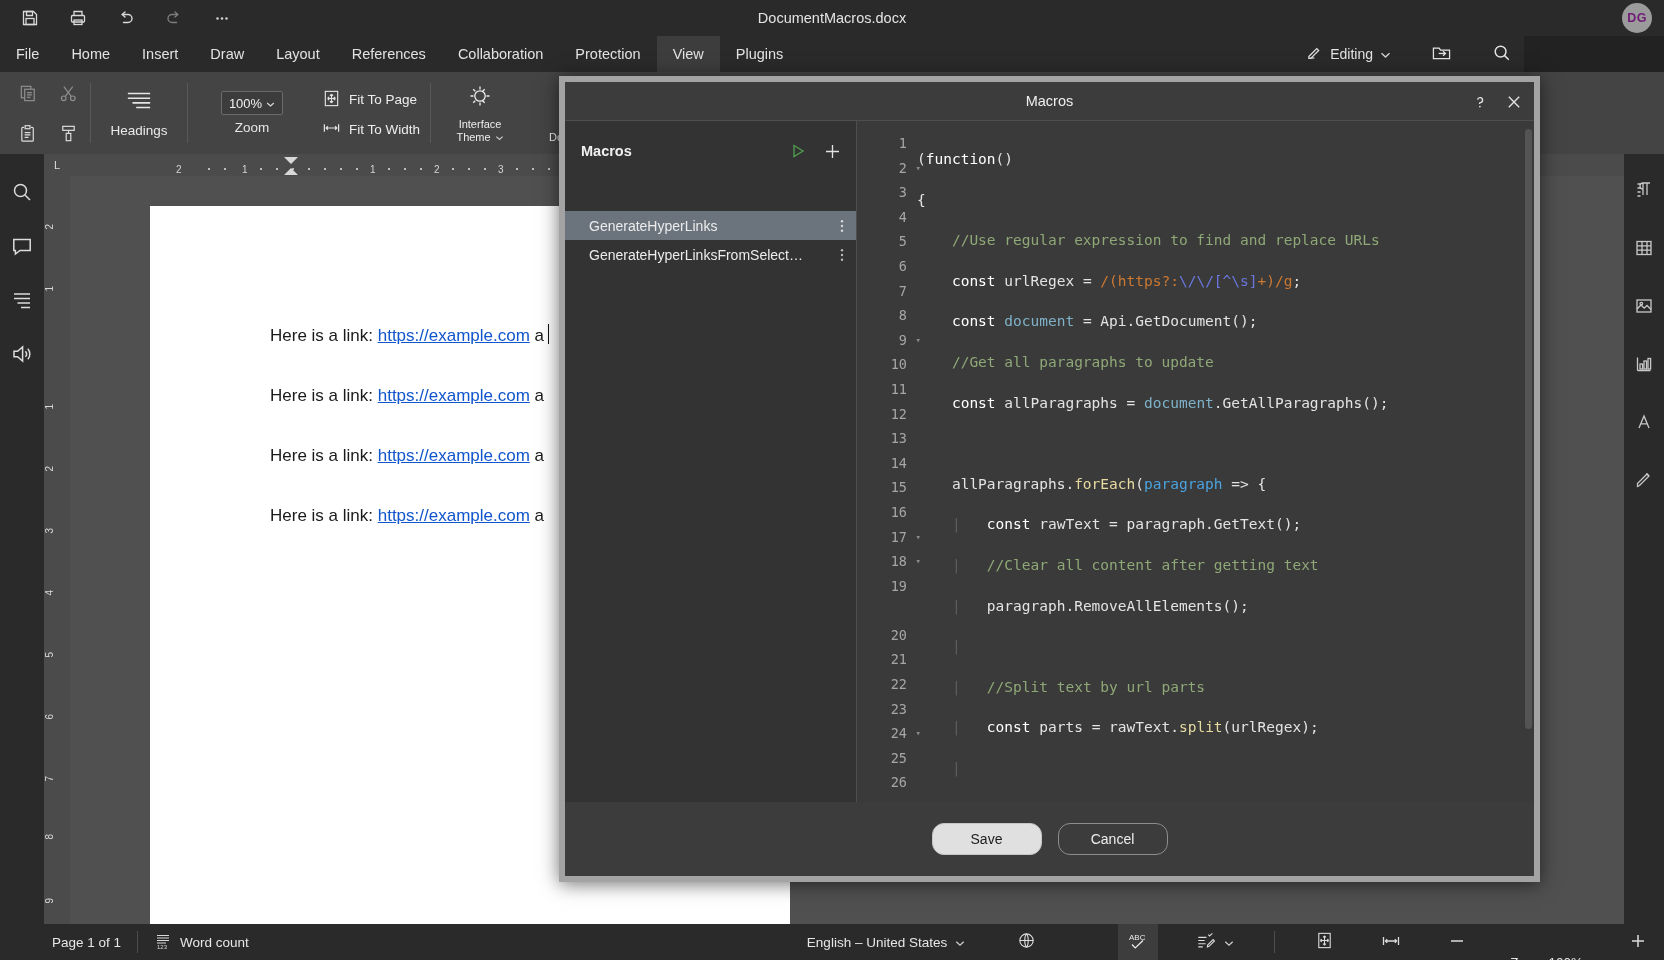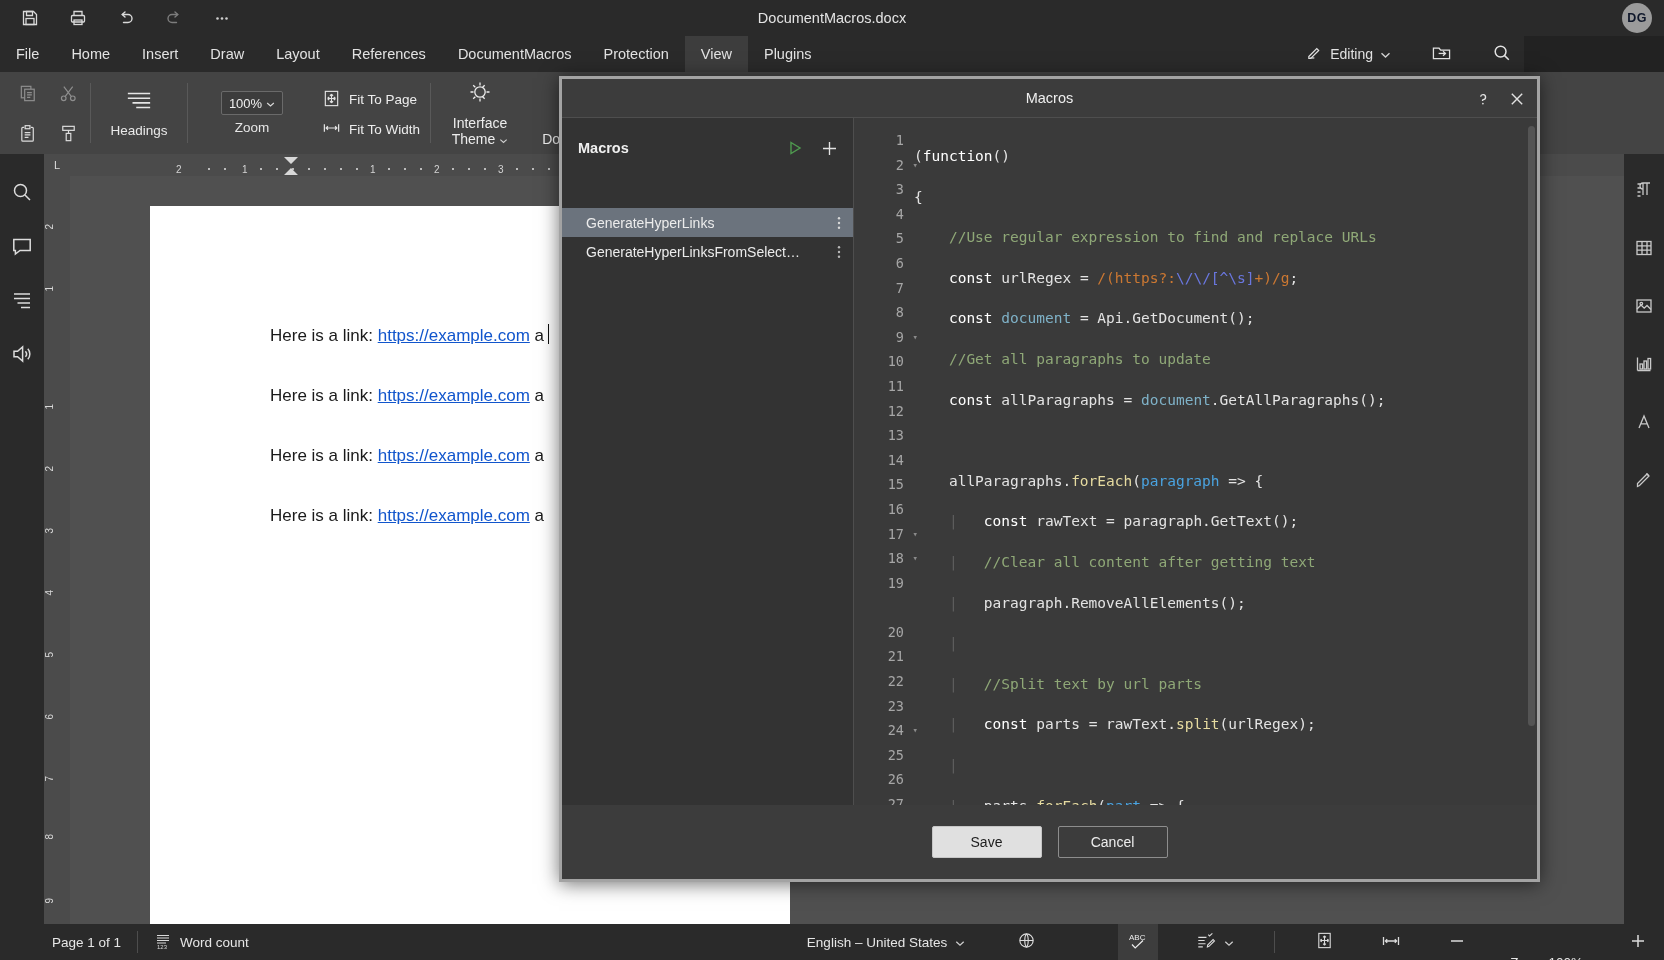--- a/index.html
+++ b/index.html
@@ -25,21 +25,21 @@
   }
   .tb-btn svg { display:block; }
   .doc-title {
     position:absolute; left:0; right:0; top:0; height:36px;
     display:flex; align-items:center; justify-content:center;
     font-size:14.5px; color:#e4e4e4; pointer-events:none;
   }
   .avatar {
     position:absolute; right:12px; top:3px;
     width:30px; height:30px; border-radius:50%;
-    background:#9b9b9b; color:#0f172a;
+    background:#9b9b9b; color:#701a75;
     display:flex; align-items:center; justify-content:center;
     font-size:12.5px; font-weight:bold; letter-spacing:.3px;
     cursor:pointer;
   }
 
   
   .menubar {
     position:absolute; left:0; top:36px; width:1524px; height:36px;
     background:#2a2a2a;
     display:flex; align-items:flex-end;
@@ -86,21 +86,21 @@
     width:62px; height:24px; border:1px solid #6a6a6a; border-radius:2px;
     background:#3c3c3c; color:#efefef; font-size:13px;
     display:flex; align-items:center; justify-content:center; gap:4px; cursor:pointer;
   }
   .zoom-label { font-size:13.5px; color:#e6e6e6; }
   .fit-group { display:flex; flex-direction:column; justify-content:center; gap:10px; padding:0 8px; }
   .fit-row { display:flex; align-items:center; gap:8px; font-size:13.5px; color:#ededed; cursor:pointer; }
   .theme-btn {
     width:94px; height:76px; display:flex; flex-direction:column;
     align-items:center; justify-content:center; gap:3px;
-    font-size:14px; color:#ededed; cursor:pointer; line-height:1.15; text-align:right;
+    font-size:11px; color:#ededed; cursor:pointer; line-height:1.15; text-align:right;
   }
   .chk-group { display:flex; flex-direction:column; justify-content:center; gap:14px; padding-left:10px; }
   .chk {
     width:17px; height:17px; border:1px solid #9a9a9a; border-radius:2px;
     background:#dcdcdc; display:flex; align-items:center; justify-content:center;
     cursor:pointer;
   }
   .chk svg { display:block; }
 
   
@@ -171,21 +171,21 @@
     background:#2a2a2a; display:flex; align-items:center;
     font-size:13.5px; color:#e6e6e6;
   }
   .sb-sep { width:1px; height:22px; background:#4d4d4d; margin:0 2px; }
   .sb-item { display:flex; align-items:center; gap:8px; padding:0 14px; height:36px; cursor:pointer; }
   .sb-right { position:absolute; right:6px; display:flex; align-items:center; height:36px;gap:29px; }
 
   
   .dialog {
     position:absolute; left:559px; top:76px; width:981px; height:806px;
-    background:#3c3c3c; border:3px solid #a3a3a3;
+    background:#3c3c3c; border:6px solid #a3a3a3;
     box-shadow:0 2px 18px rgba(0,0,0,.55);
     display:flex; flex-direction:column;
   }
   .dlg-header {
     height:39px; position:relative; display:flex; align-items:center; justify-content:center;
     background:#3c3c3c; border-bottom:1px solid #4e4e4e;
   }
   .dlg-title { font-size:14.5px; color:#efefef; }
   .dlg-hdr-btns { position:absolute; right:10px; top:0; height:39px; display:flex; align-items:center; gap:14px; }
   .dlg-icon-btn { cursor:pointer; display:flex; align-items:center; justify-content:center; width:20px; height:20px; }
@@ -236,21 +236,21 @@
 
   .editor-scroll {
     position:absolute; right:2px; top:8px; width:7px; height:600px;
     background:#545454; border-radius:4px;
   }
   .dlg-footer {
     height:74px; display:flex; align-items:center; justify-content:center; gap:16px;
     background:#3c3c3c;
   }
   .btn {
-    min-width:110px; height:32px; font-size:14px; border-radius:2px;
+    min-width:110px; height:32px; font-size:14px; border-radius:12px;
     display:flex; align-items:center; justify-content:center; cursor:pointer;
   }
   .btn-primary { background:#e0e0e0; color:#1d1d1d; border:1px solid #c6c6c6; }
   .btn-secondary { background:#3c3c3c; color:#ededed; border:1px solid #8d8d8d; }
 </style>
 </head>
 <body>
 
 <div id="app">
 
@@ -294,21 +294,21 @@
     <div class="avatar">DG</div>
   </div>
 
   <div class="menubar">
     <div class="menu-item">File</div>
     <div class="menu-item">Home</div>
     <div class="menu-item">Insert</div>
     <div class="menu-item">Draw</div>
     <div class="menu-item">Layout</div>
     <div class="menu-item">References</div>
-    <div class="menu-item">DocumentMacros</div>
+    <div class="menu-item">Collaboration</div>
     <div class="menu-item">Protection</div>
     <div class="menu-item active">View</div>
     <div class="menu-item">Plugins</div>
 
     <div class="menu-right">
       <div class="mr-btn">
         <span>
           <svg width="17" height="17" viewBox="0 0 18 18" fill="none" stroke="#e2e2e2" stroke-width="1.3">
             <path d="M3 13.2L11.4 4.8l2 2L5 15.2H3z"></path>
               <path d="M4.6 14.8h4.2"></path>

